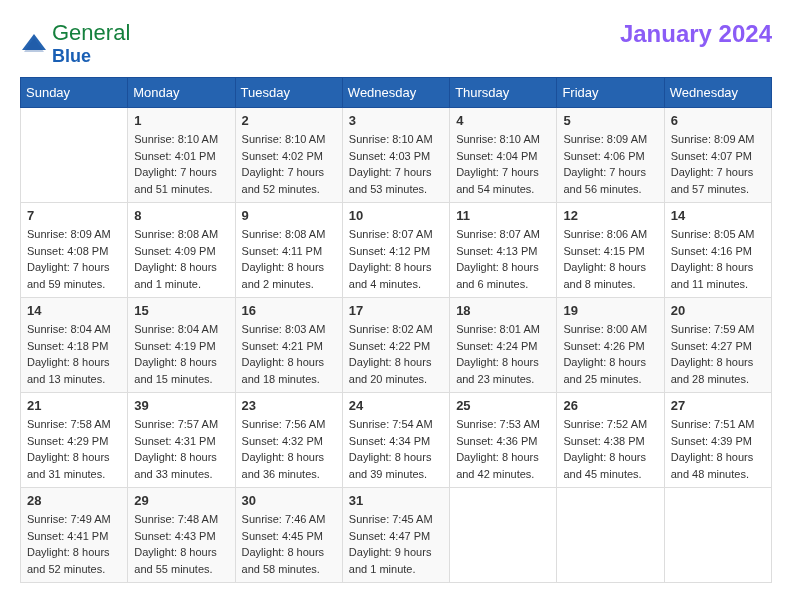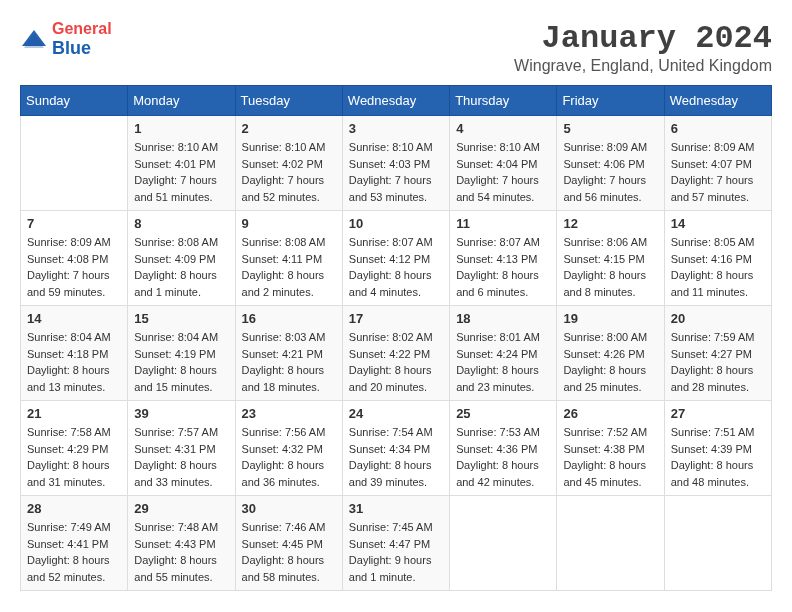--- a/index.html
+++ b/index.html
@@ -15,41 +15,40 @@
       justify-content: space-between;
       align-items: flex-start;
       margin-bottom: 10px;
     }
     .logo {
       display: flex;
       align-items: center;
       gap: 4px;
     }
     .logo-text-general {
-      font-size: 16px;
-      font-weight: bold;
-      color: #ef4444;
+      font-size: 22px;
+      font-weight: normal;
+      color: #15803d;
     }
     .logo-text-blue {
       font-size: 18px;
       font-weight: bold;
       color: #1a5fb4;
     }
     .logo-icon {
       width: 28px;
       height: 28px;
     }
     .title-area {
       text-align: right;
     }
     .month-title {
-      font-size: 32px;
+      font-size: 24px;
       font-weight: bold;
-      color: #404040;
-      font-family: Liberation Mono, monospace;
+      color: #8b5cf6;
     }
     .location-title {
       font-size: 16px;
       color: #555;
     }
     table {
       width: 100%;
       border-collapse: collapse;
       border: 1px solid #ccc;
     }
@@ -99,21 +98,20 @@
       <polygon points="14,4 26,20 2,20" fill="#2563b0"></polygon>
       <polygon points="14,8 24,22 4,22" fill="#1a4f9a" opacity="0.3"></polygon>
     </svg>
     <div>
       <span class="logo-text-general">General</span><br>
       <span class="logo-text-blue">Blue</span>
     </div>
   </div>
   <div class="title-area">
     <div class="month-title">January 2024</div>
-    <div class="location-title">Wingrave, England, United Kingdom</div>
   </div>
 </div>
 
 <table>
   <thead>
     <tr>
     <th>Sunday</th>
         <th>Monday</th>
         <th>Tuesday</th>
         <th>Wednesday</th>

